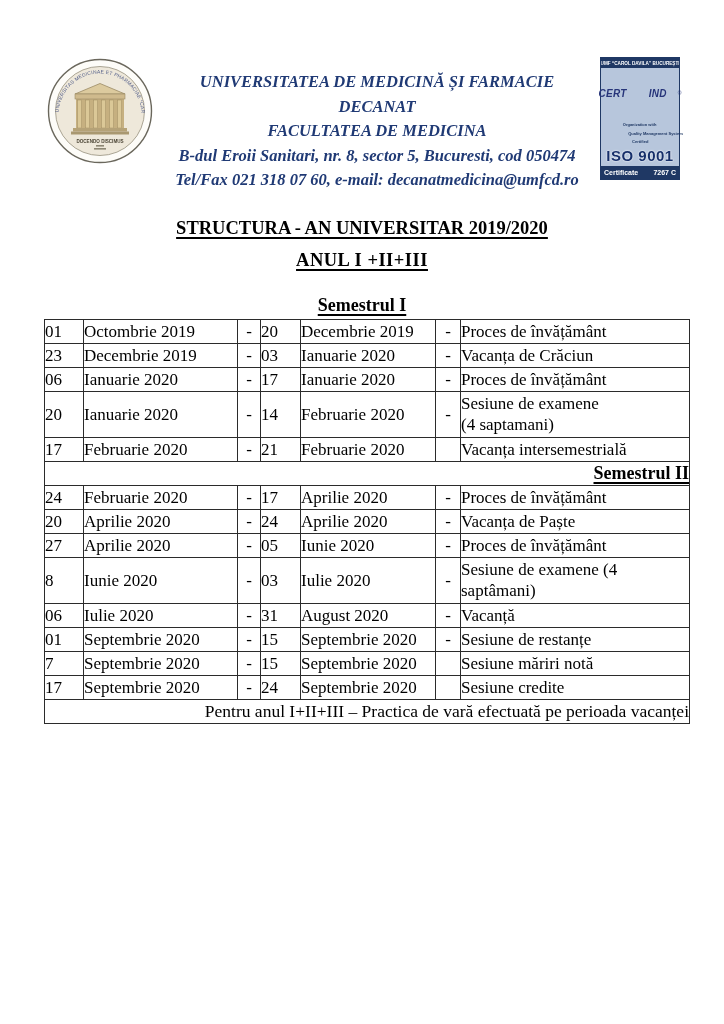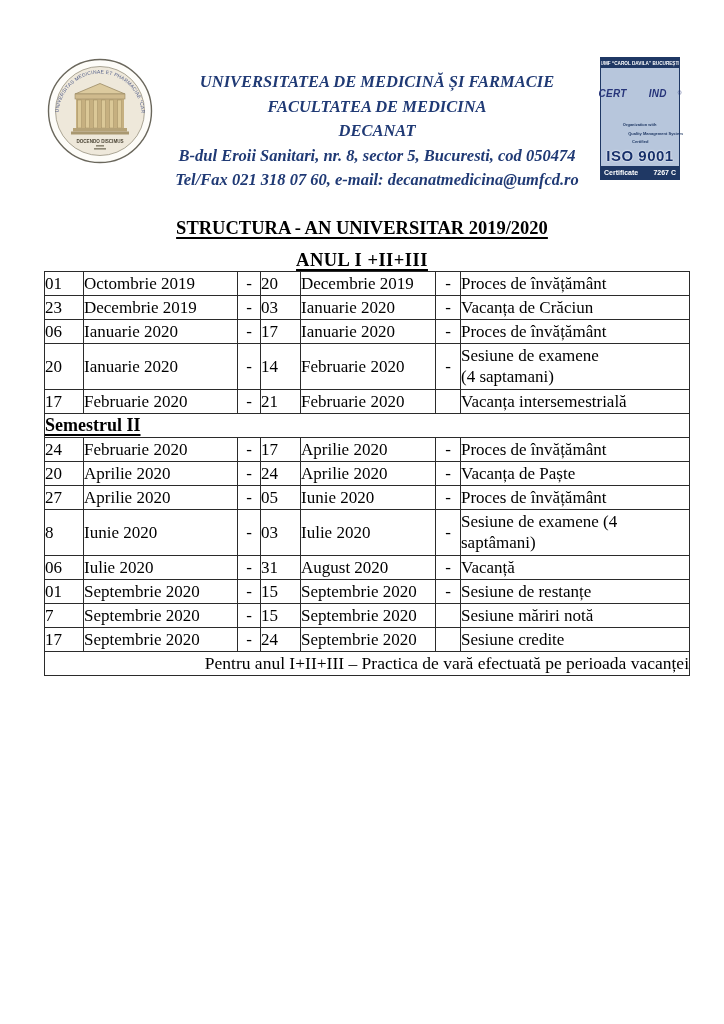--- a/index.html
+++ b/index.html
@@ -52,21 +52,21 @@
     border:1.5px solid #2b2b2b;height:23px;line-height:21px;
     padding:0;vertical-align:middle;overflow:hidden;
   }
   td.c-day{padding-left:6px;}
   td.c-month{padding-left:8px;}
   td.c-sep{text-align:center;}
   td.c-desc{padding-left:8px;white-space:pre-line;margin-left:13px;}
   tr.tall td{height:45px;}
   td.v-top{vertical-align:top;padding-top:1px;}
   td.sem-title-cell{
-    height:49px;text-align:left;vertical-align:bottom;
+    height:49px;text-align:right;vertical-align:bottom;
     font-weight:bold;font-size:18px;padding-bottom:5px;
   }
   td.note-cell{
     height:224px;vertical-align:top;text-align:right;
     padding-top:31px;font-size:17.5px;
   }
 </style>
 </head>
 <body>
 
@@ -99,22 +99,22 @@
           <rect x="25" y="74.5" width="58" height="3" fill="#a99870"></rect>
         </g>
         <text x="54" y="85.5" font-size="4.6" text-anchor="middle" fill="#4c4636" font-weight="bold" font-family="Liberation Sans, sans-serif">DOCENDO DISCIMUS</text>
         <rect x="50" y="88" width="8" height="1.6" fill="#8d8774"></rect>
         <rect x="48" y="91" width="12" height="1.6" fill="#8d8774"></rect>
       </svg>
     </div>
 
     <div class="letterhead-text">
       <div>UNIVERSITATEA DE MEDICINĂ ȘI FARMACIE</div>
+      <div>DECANAT</div>
       <div>FACULTATEA DE MEDICINA</div>
-      <div>DECANAT</div>
       <div>B-dul Eroii Sanitari, nr. 8, sector 5, Bucuresti, cod 050474</div>
       <div>Tel/Fax 021 318 07 60,  e-mail: decanatmedicina@umfcd.ro</div>
     </div>
 
     <div class="iso-badge">
       <div class="iso-top">
         <span class="tiny">UMF “CAROL DAVILA” BUCUREȘTI</span>
       </div>
       <div class="iso-cert-row">
         <span class="cert-word">CERT</span>
@@ -146,20 +146,23 @@
       </div>
     </div>
   </div>
 
   <div class="doc-title">
     <span class="u">STRUCTURA - AN UNIVERSITAR 2019/2020</span>
   </div>
   <div class="doc-year">
     <span class="u">ANUL I +II+III</span>
   </div>
+  <div class="sem1-title">
+    <span class="u">Semestrul I</span>
+  </div>
 
   <table class="schedule">
     <colgroup>
       <col style="width:39px">
         <col style="width:154px">
         <col style="width:23px">
       <col style="width:40px">
         <col style="width:135px">
         <col style="width:25px">
       <col style="width:229px">

